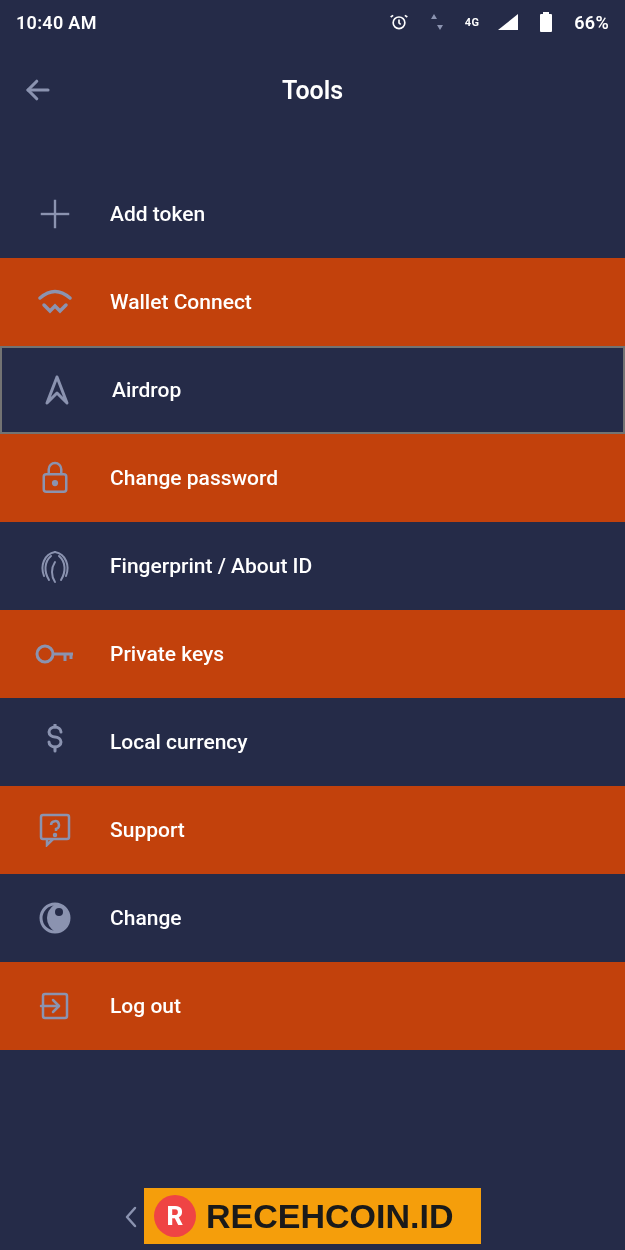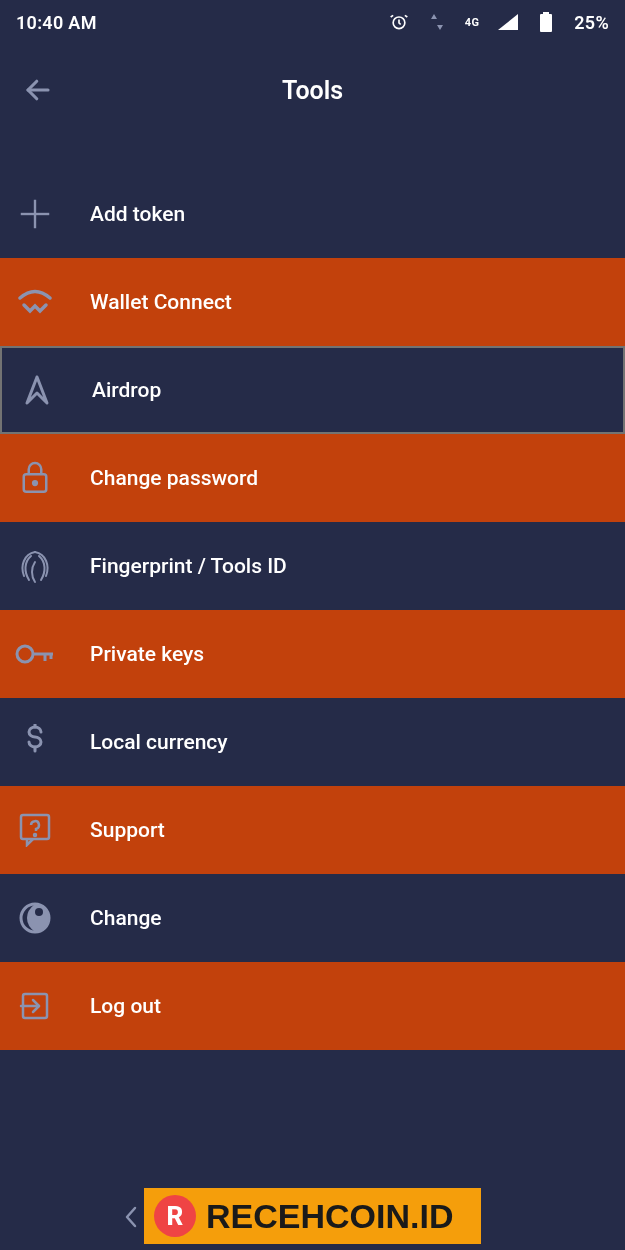--- a/index.html
+++ b/index.html
@@ -65,21 +65,21 @@
 
   
   .menu {
     display: flex;
     flex-direction: column;
   }
   .row {
     height: 88px;
     display: flex;
     align-items: center;
-    padding-left: 12px;
+    padding-left: 32px;
     position: relative;
   }
   .row.alt { background: #c2410c; }
   .row.highlight {
     border: 2px solid #737373;
     height: 88px;
     background: #252b48;
   }
   .icon-slot {
     width: 46px;
@@ -167,21 +167,21 @@
       <svg width="20" height="16" viewBox="0 0 20 16" fill="#ffffff">
         <polygon points="0,16 20,16 20,0"></polygon>
       </svg>
     </span>
     <span>
       <svg width="12" height="20" viewBox="0 0 12 20" fill="#ffffff">
         <rect x="3" y="0" width="6" height="2"></rect>
           <rect x="0" y="2" width="12" height="18" rx="1"></rect>
       </svg>
     </span>
-    <span>25%</span>
+    <span>66%</span>
   </div>
 </div>
 
 <div class="header">
   <div class="back-btn">
     <svg width="30" height="30" viewBox="0 0 24 24" fill="none" stroke="#8b93b0" stroke-width="2.5" stroke-linecap="round" stroke-linejoin="round">
       <line x1="20" y1="12" x2="4" y2="12"></line>
         <polyline points="11,5 4,12 11,19"></polyline>
     </svg>
   </div>
@@ -235,21 +235,21 @@
   <div class="row">
     <div class="icon-slot">
       <svg width="34" height="36" viewBox="0 0 34 36" fill="none" stroke="#8b93b0" stroke-width="2" stroke-linecap="round">
         <path d="M17 34c-4-6-4-14 0-20"></path>
           <path d="M11 32c-5-8-5-18 2-24"></path>
           <path d="M23 32c5-8 5-18-2-24"></path>
           <path d="M6 28c-4-10 0-22 11-24"></path>
           <path d="M28 28c4-10 0-22-11-24"></path>
       </svg>
     </div>
-    <div class="row-label">Fingerprint / Tools ID</div>
+    <div class="row-label">Fingerprint / About ID</div>
   </div>
 
   <div class="row alt">
     <div class="icon-slot">
       <svg width="40" height="28" viewBox="0 0 40 28" fill="none" stroke="#8b93b0" stroke-width="3">
         <circle cx="10" cy="14" r="8"></circle>
           <line x1="18" y1="14" x2="38" y2="14"></line>
           <line x1="30" y1="14" x2="30" y2="21"></line>
           <line x1="36" y1="14" x2="36" y2="19"></line>
       </svg>

